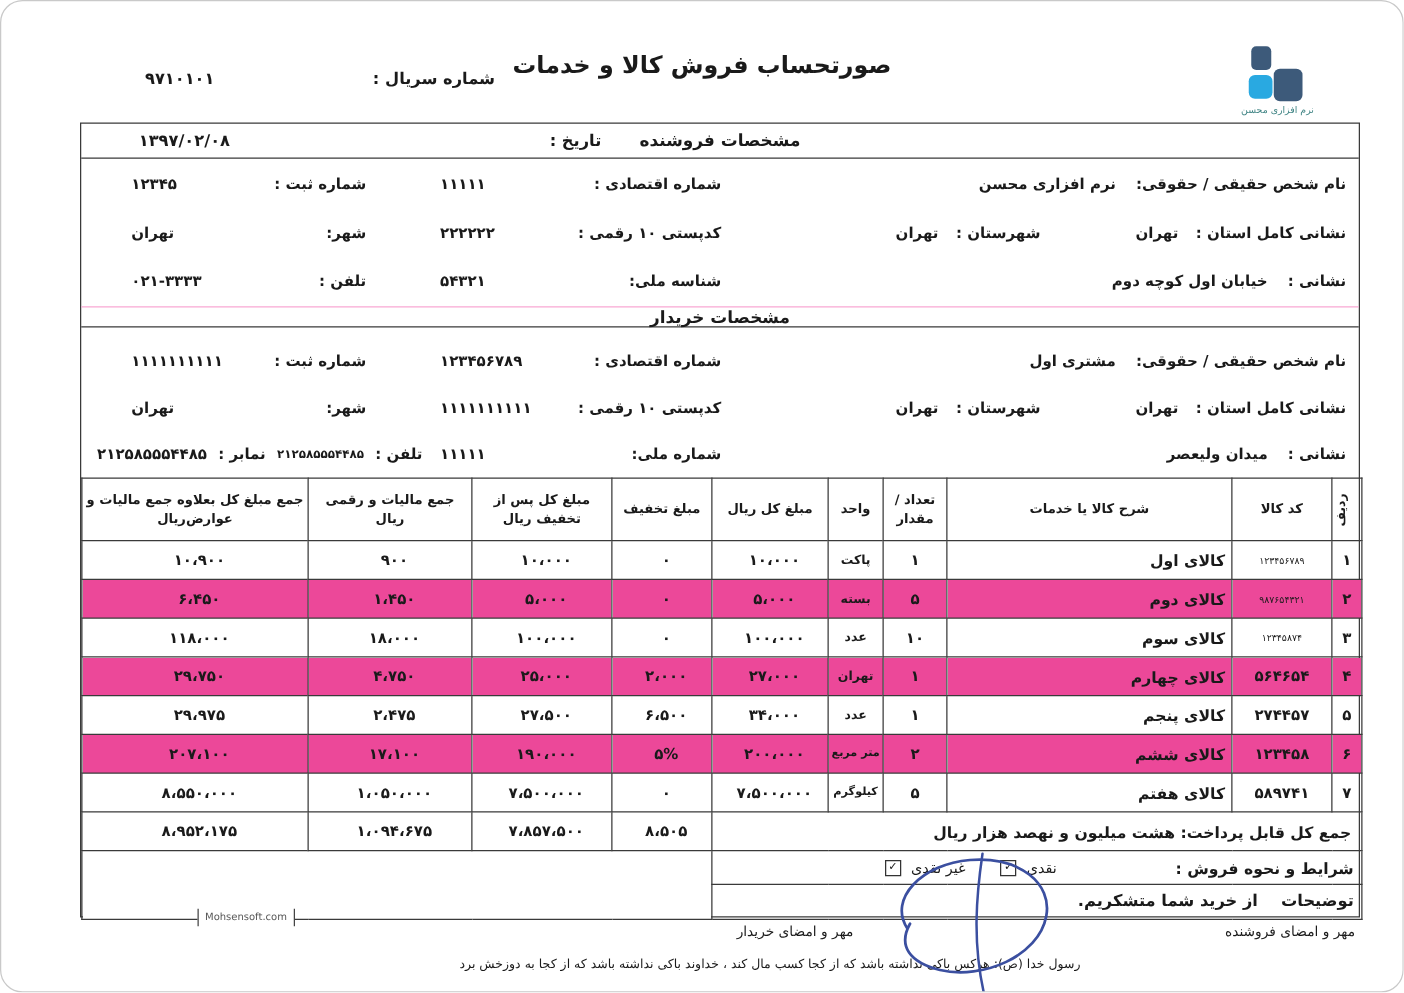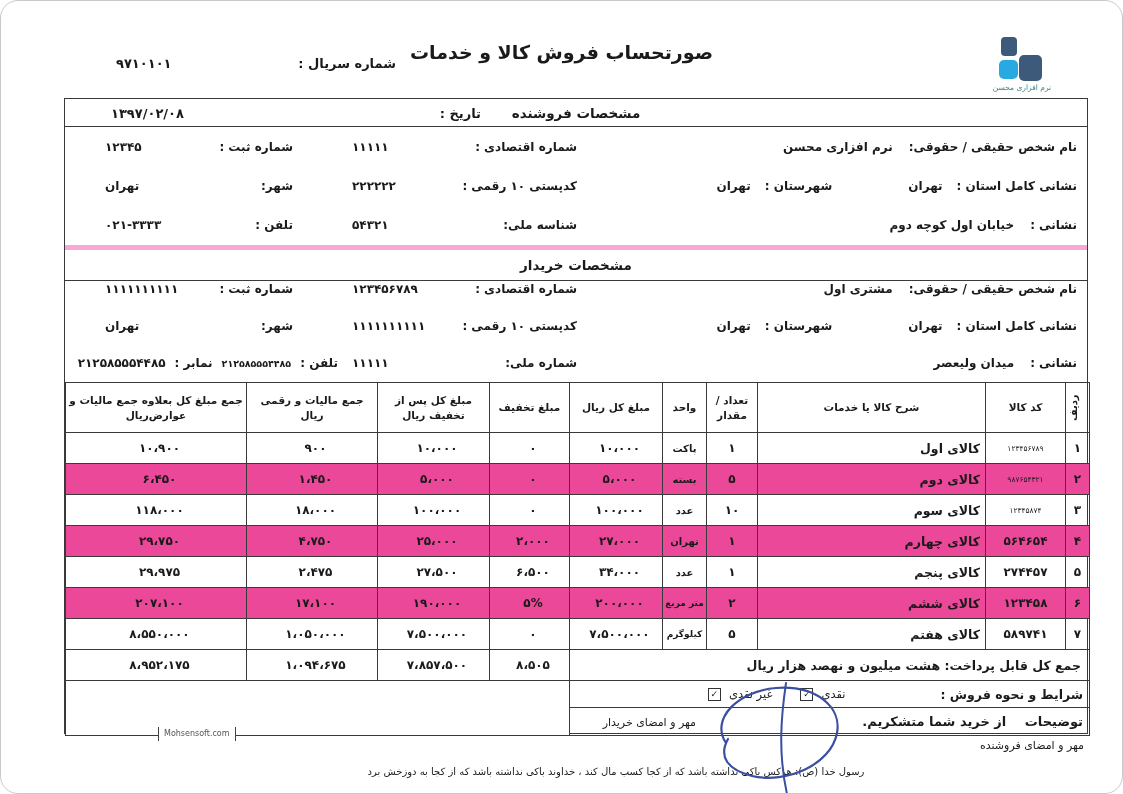--- a/index.html
+++ b/index.html
@@ -22,21 +22,21 @@
   .sq-big   { left:33px; top:21px; width:23px; height:26px; border-radius:5px; background:#3d5a7a; }
   .logo-caption { position:absolute; top:49px; left:0; width:72px; text-align:center;
                   font-size:7.5px; color:#3e8383; }
 
   
   .main-box { position:absolute; left:63px; top:97px; width:1024px; height:636px;
               border:1px solid #3a3a3a; }
   .band { position:absolute; left:0; right:0; font-weight:bold; font-size:13.5px;
           display:flex; align-items:center; justify-content:center; }
   .band-seller { top:0; height:28px; border-bottom:1px solid #3a3a3a; }
-  .band-buyer  { top:146px; height:36px; border-top:5px solid #f9a8d4; border-bottom:1px solid #3a3a3a; }
+  .band-buyer  { top:146px; height:17px; border-top:1px solid #f9a8d4; border-bottom:1px solid #3a3a3a; }
   .date-group { position:absolute; left:46px; top:0; height:28px; width:370px;
                 display:flex; justify-content:space-between; align-items:center;
                 direction:rtl; font-size:13px; font-weight:bold; }
 
   .info-grid { position:absolute; left:0; right:0; display:grid;
                grid-template-columns:510px 280px 1fr; grid-template-rows:repeat(3,1fr);
                direction:rtl; font-size:12px; font-weight:bold; }
   .seller-grid { top:28px; height:118px; }
   .buyer-grid  { top:171px; height:112px; }
   .cell { display:flex; align-items:center; white-space:nowrap; }
@@ -71,21 +71,21 @@
   .noncash-lbl { margin-right:28px; font-weight:normal; font-size:11.5px; }
   .checkbox { width:13px; height:13px; border:1px solid #333; margin-right:8px;
               display:inline-flex; align-items:center; justify-content:center;
               font-size:9px; font-weight:normal; background:#fff; }
   .notes-cell { height:28px; padding-right:6px; font-size:13px; }
   .notes-cell .val { margin-right:14px; }
   .empty-cell { background:#fff; }
 
   
   .sign-seller { position:absolute; top:738px; right:38px; font-size:11px; }
-  .sign-buyer  { position:absolute; top:715px; left:575px; width:120px; text-align:right; font-size:11px; }
+  .sign-buyer  { position:absolute; top:738px; left:575px; width:120px; text-align:center; font-size:11px; }
   .hadith { position:absolute; top:725px; left:320px; width:590px; text-align:center;
             font-size:10px; direction:rtl;margin-top:40px; }
   .watermark { position:absolute; top:726px; left:157px; height:14px; line-height:13px;
                background:#fff; font-size:8px; color:#555; padding:0 5px;
                border-left:1px solid #444; border-right:1px solid #444; direction:ltr; z-index:2; }
   .signature { position:absolute; left:695px; top:678px; z-index:3; }
 </style>
 </head>
 <body>
 

